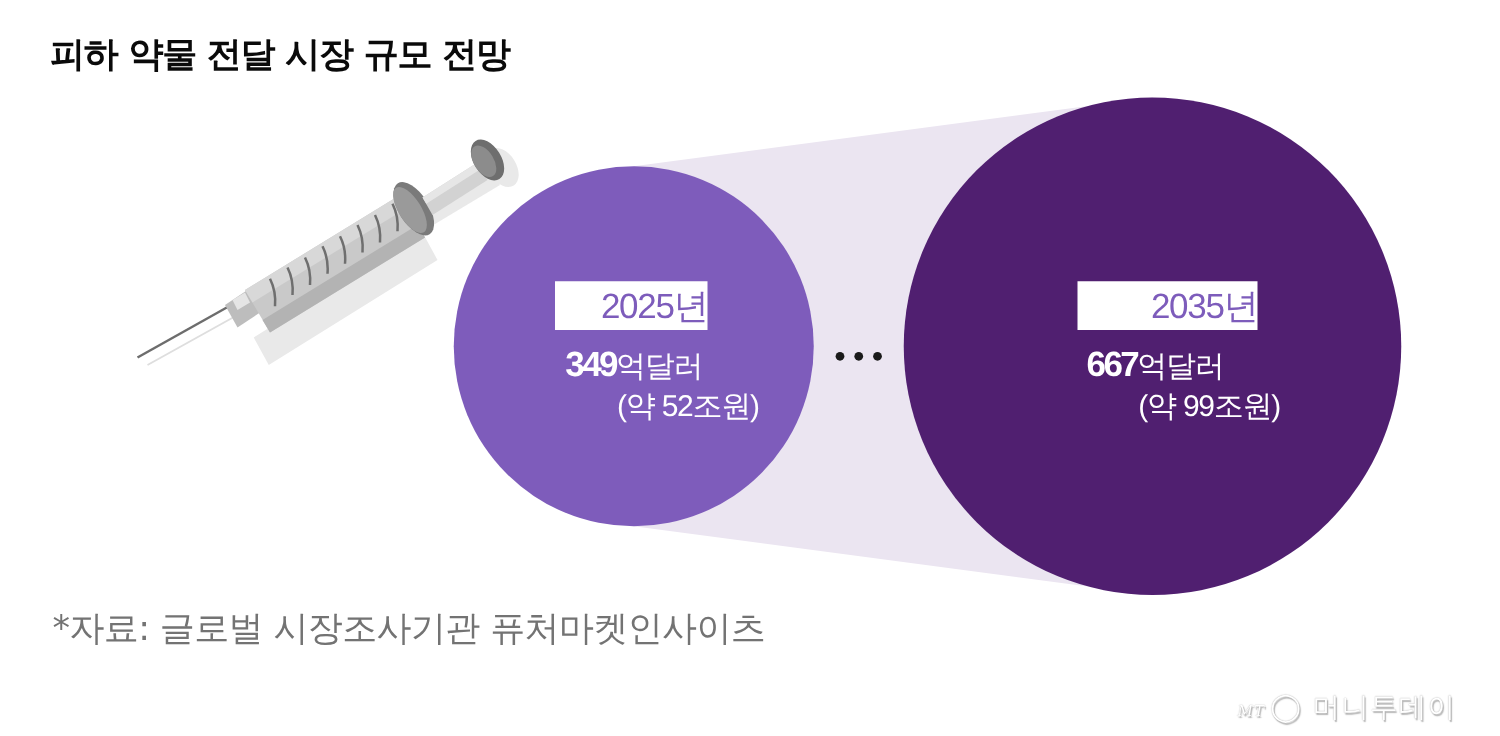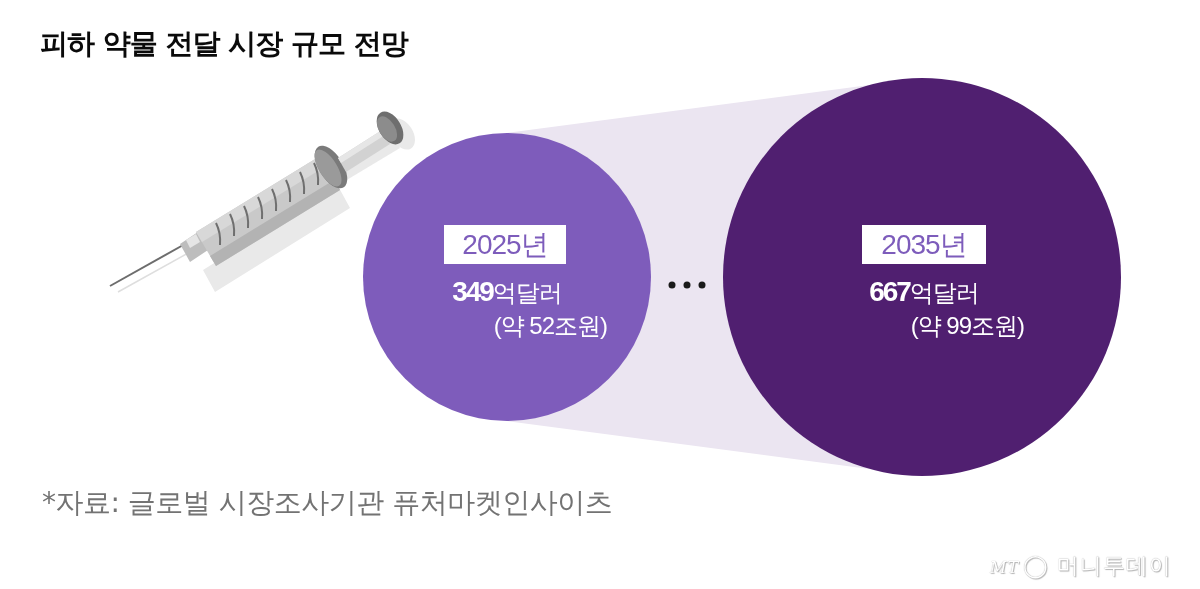--- a/index.html
+++ b/index.html
@@ -30,21 +30,21 @@
       left: 0;
       top: 0;
     }
     .label-box {
       position: absolute;
       background: #ffffff;
       color: #7d5cbb;
       font-family: "Liberation Sans", sans-serif;
       font-size: 28px;
       letter-spacing: -1px;
-      text-align: center;
+      text-align: right;
       line-height: 39px;
       height: 39px;
     }
     .value-line {
       position: absolute;
       color: #ffffff;
       font-family: "Liberation Sans", sans-serif;
       text-align: center;
       white-space: nowrap;
       line-height: 1;
@@ -83,21 +83,21 @@
       top: 551px;
       font-size: 22px;
       color: #ffffff;
       white-space: nowrap;
       text-shadow: 0 0 1px #9a9a9a, 1px 1px 1px #b5b5b5;
       letter-spacing: 1px;
     }
     .logo .mt {
       font-family: "DejaVu Serif", serif;
       font-style: italic;
-      font-size: 16px;
+      font-size: 12px;
       margin-right: 4px;
     }
   </style>
 </head>
 <body>
 
 <div class="title">피하 약물 전달 시장 규모 전망</div>
 
 <svg class="stage" width="1200" height="589" viewBox="0 0 1200 589">
 
@@ -152,21 +152,21 @@
     <ellipse cx="387" cy="129" rx="8" ry="14" transform="rotate(-32 387 129)" fill="#8c8c8c"></ellipse>
   </g>
 </svg>
 
 <div class="label-box" style="left:444px; top:225px; width:122px;">2025년</div>
 <div class="value-line" style="left:407px; top:278px; width:200px;">
   <span class="num">349</span><span class="unit">억달러</span>
 </div>
 <div class="sub-line" style="left:407px; top:314px; width:200px;">(약 52조원)</div>
 
-<div class="label-box" style="left:862px; top:225px; width:124px;">2035년</div>
+<div class="label-box" style="left:862px; top:225px; width:124px;padding-left:20px;">2035년</div>
 <div class="value-line" style="left:824px; top:278px; width:200px;">
   <span class="num">667</span><span class="unit">억달러</span>
 </div>
 <div class="sub-line" style="left:824px; top:314px; width:200px;">(약 99조원)</div>
 
 <div class="source">*자료: 글로벌 시장조사기관 퓨처마켓인사이츠</div>
 
 <div class="logo">
   <span class="mt">MT</span><span>◯ </span><span>머니투데이</span>
 </div>

